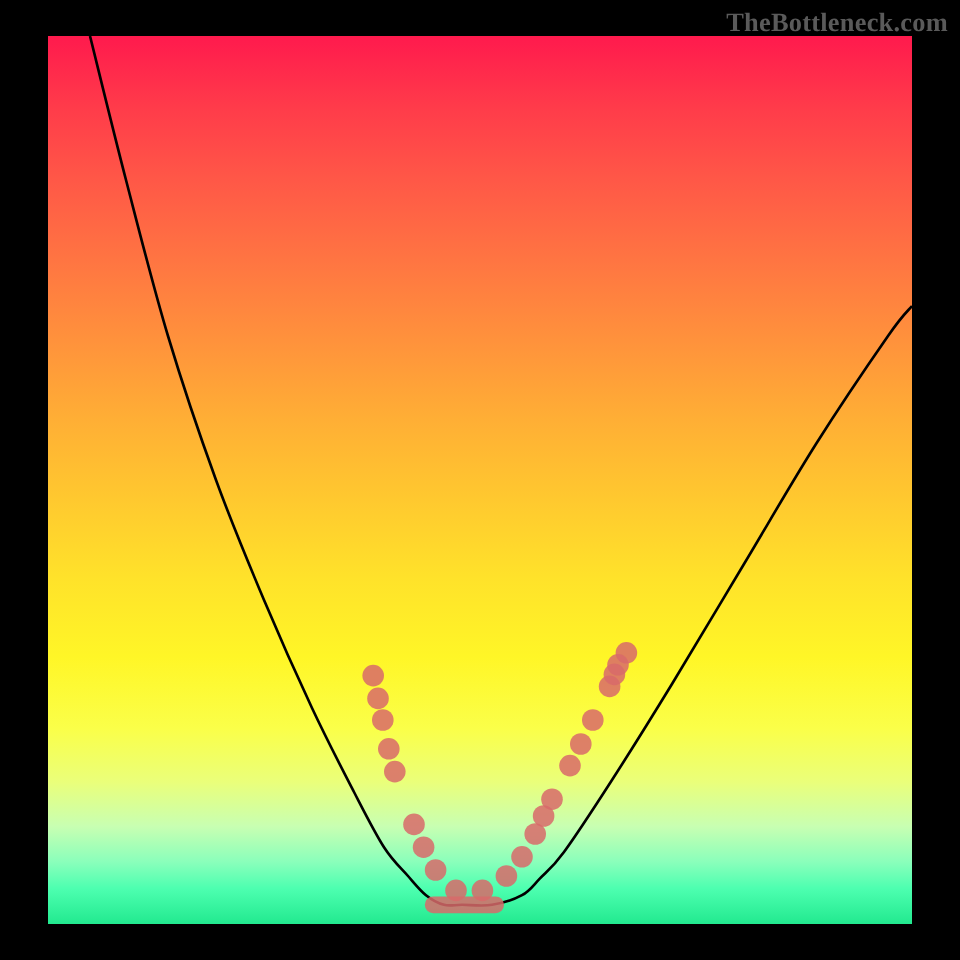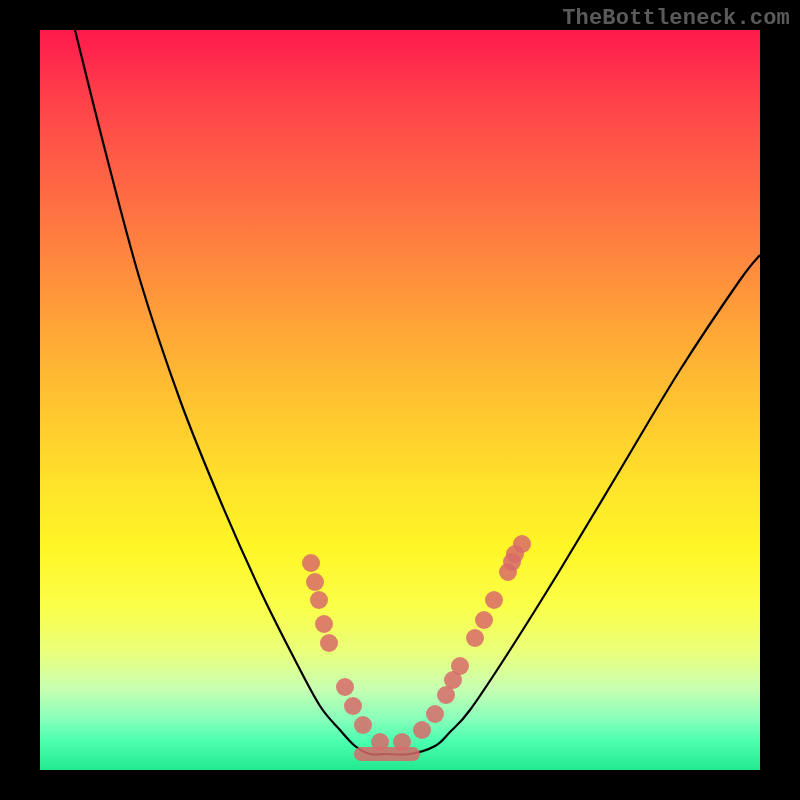--- a/index.html
+++ b/index.html
@@ -39,21 +39,21 @@
       #c8ffb2 89%,
       #8affbb 93%,
       #4dffb0 96%,
       #22e98f 100%);
     overflow: hidden;
   }
   .watermark {
     position: absolute;
     top: 6px;
     right: 10px;
-    font-family: Liberation Mono, monospace;
+    font-family: Liberation Serif, serif;
     font-size: 22px;
     font-weight: 600;
     color: #5a5a5a;
     letter-spacing: 0.2px;
     user-select: none;
   }
   svg.curve {
     position: absolute;
     left: 0;
     top: 0;

